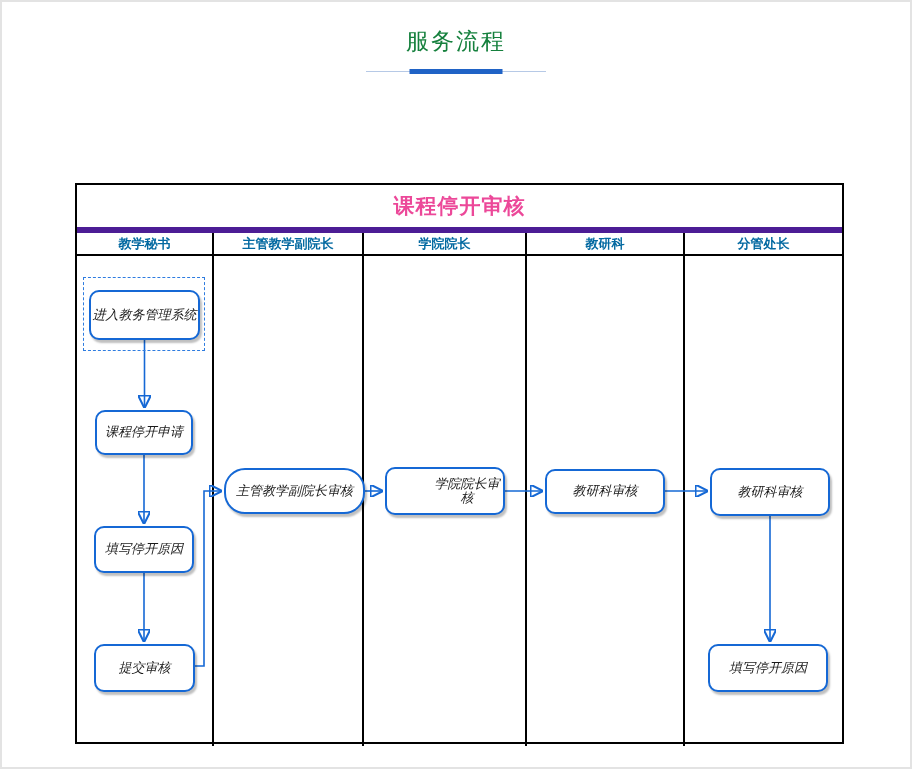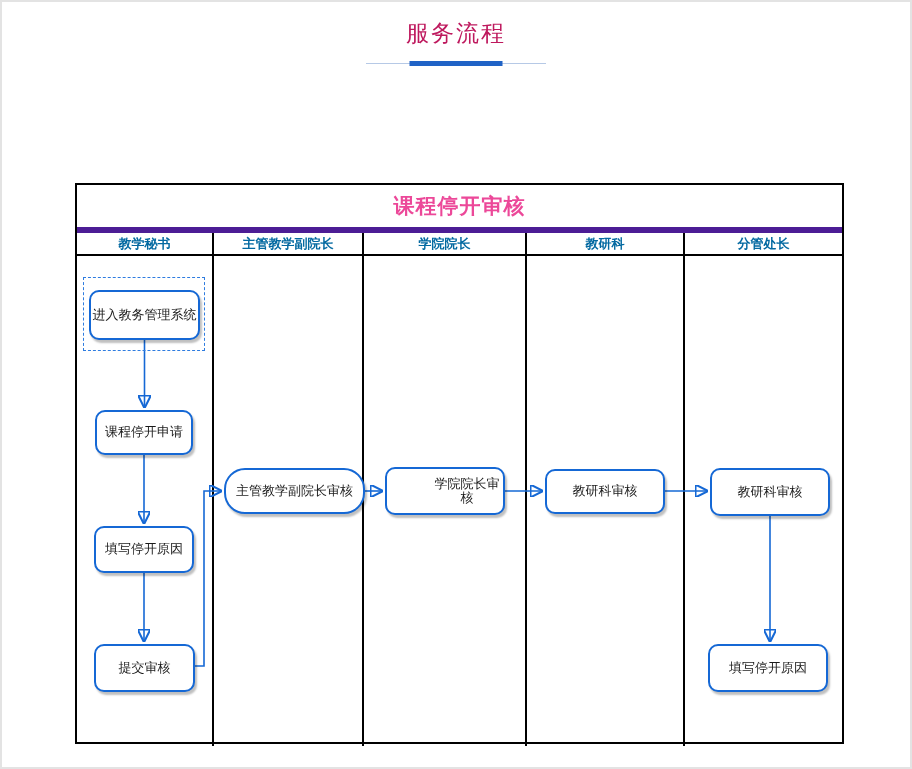--- a/index.html
+++ b/index.html
@@ -4,21 +4,21 @@
 <style>
   html,body{margin:0;padding:0;background:#fff;}
   body{font-family:"Liberation Sans","DejaVu Sans",sans-serif;}
   .page{
     position:relative;width:912px;height:769px;box-sizing:border-box;
     background:#fff;border:2px solid #e3e3e3;overflow:hidden;
   }
   
   .section-header{padding-top:16px;text-align:center;}
   .section-title{
-    margin:0;font-size:23px;font-weight:500;color:#be185d;letter-spacing:2px;line-height:30px;text-align:center;
+    margin:8px;font-size:23px;font-weight:500;color:#15803d;letter-spacing:2px;line-height:30px;text-align:center;
   }
   .underline{position:relative;width:180px;height:6px;margin:13px auto 0;}
   .underline .thin-line{position:absolute;left:0;right:0;top:2px;height:1px;background:#b6c9e6;}
   .underline .thick-bar{
     position:absolute;left:50%;top:0;transform:translateX(-50%);
     width:93px;height:5px;background:#2063c6;
   }
   
   .flowchart{
     position:absolute;left:73px;top:181px;width:765px;height:557px;
@@ -40,20 +40,21 @@
   .w0{width:137px;} .w1{width:150px;} .w2{width:163px;} .w3{width:158px;} .w4{width:157px;}
   .lane-sep{border-right:2px solid #000;}
   
   .node{
     position:absolute;box-sizing:border-box;background:#fff;
     border:2px solid #1568d5;border-radius:10px;
     display:flex;align-items:center;justify-content:center;text-align:center;
     font-size:13px;color:#1a1a1a;line-height:1.1;
     box-shadow:2px 3px 2px rgba(0,0,0,0.25);
     z-index:3;
+    font-style:italic;
   }
   .start-frame{
     position:absolute;box-sizing:border-box;
     border:1px dashed #2e7ce0;background:transparent;z-index:2;
   }
   .connectors{position:absolute;inset:0;z-index:1;}
   .connectors path{stroke:#1568d5;stroke-width:1.6;fill:none;}
 </style>
 </head>
 <body>

